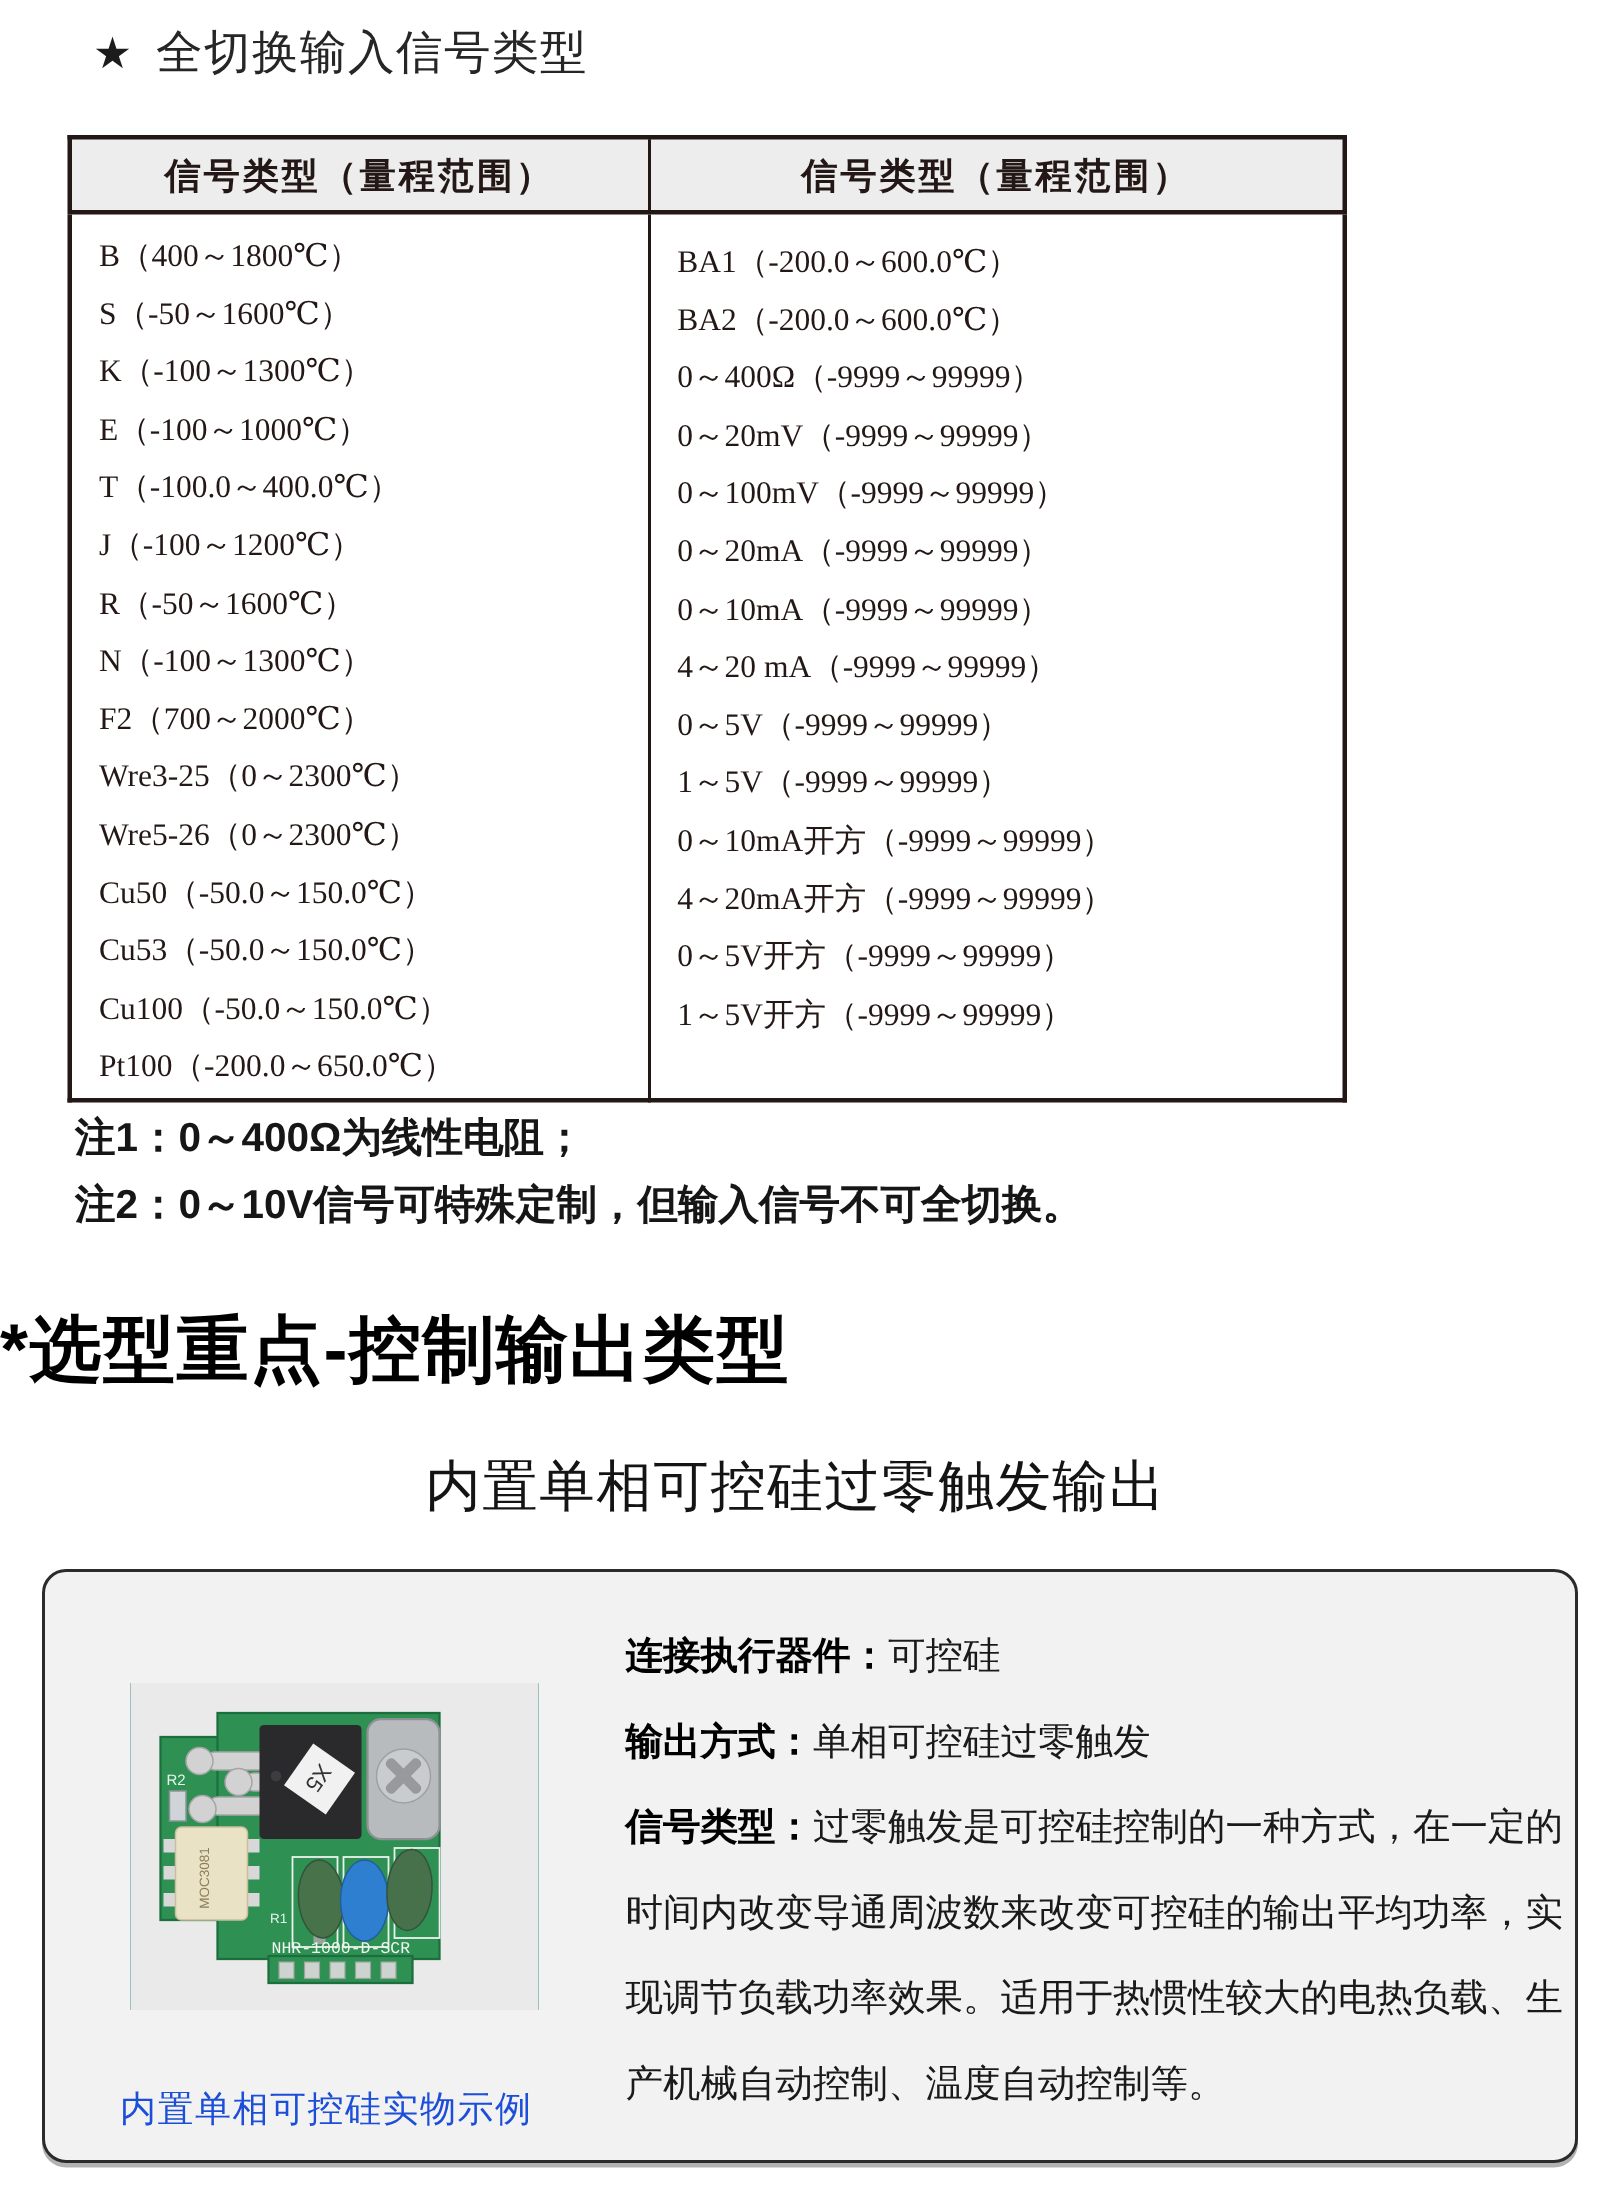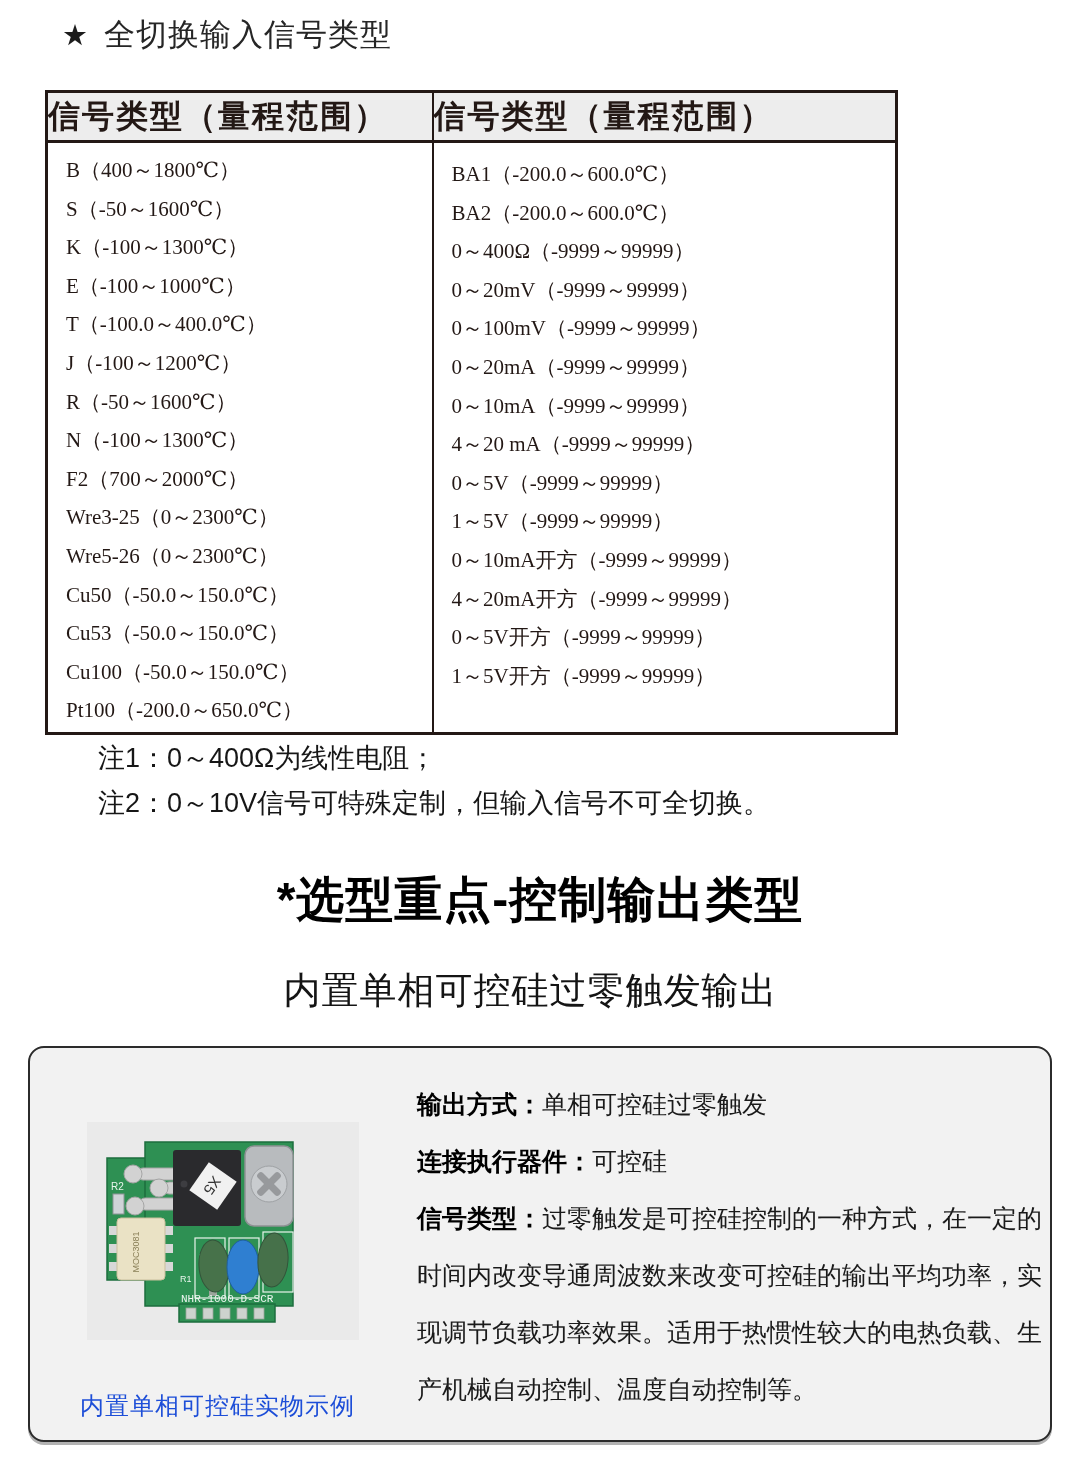--- a/index.html
+++ b/index.html
@@ -21,44 +21,44 @@
 
   
   table.signal-table {
     position:absolute; left:45px; top:90px; width:850px;
     border-collapse:collapse; table-layout:fixed;
     border:3px solid #231815; color:#231815;
     font-family:"Liberation Serif","DejaVu Serif",serif;
   }
   table.signal-table th {
     height:50px; background:#ededed;
-    font-size:32px; font-weight:bold; letter-spacing:2px;
+    font-size:24px; font-weight:bold; letter-spacing:2px;
     border-bottom:3px solid #231815; border-left:2px solid #231815;
-    text-align:left; vertical-align:middle;
+    text-align:center; vertical-align:middle;
   }
   table.signal-table th:first-child { border-left:none; }
   table.signal-table td {
     vertical-align:top; height:592px;
     border-left:2px solid #231815;
     font-size:21px; line-height:38.6px;
   }
   table.signal-table td:first-child { border-left:none; }
   td.col-left  { padding:8px 0 0 18px; }
   td.col-right { padding:12px 0 0 18px; }
 
   
   .notes {
     position:absolute; left:50px; top:736px;
-    font-size:27px; line-height:45px; font-weight:400; color:#161616;margin-left:48px;
+    font-size:27px; line-height:45px; font-weight:700; color:#161616;
   }
 
   
   .headline {
     position:absolute; left:0; top:868px; width:1080px;
-    text-align:center; font-size:48px; font-weight:800;
+    text-align:left; font-size:48px; font-weight:800;
     letter-spacing:1px; color:#000000;
   }
   .subheadline {
     position:absolute; left:0; top:966px; width:1061px;
     text-align:center; font-size:37px; font-weight:400; color:#141414;
     letter-spacing:1px;
   }
 
   
   .card {
@@ -229,21 +229,21 @@
           <rect x="99" y="186" width="10" height="11"></rect>
             <rect x="116" y="186" width="10" height="11"></rect>
           <rect x="133" y="186" width="10" height="11"></rect>
             <rect x="150" y="186" width="10" height="11"></rect>
           <rect x="167" y="186" width="10" height="11"></rect>
         </g>
       </svg>
     </div>
 
     <div class="specs">
+      <p><b>连接执行器件：</b><span>可控硅</span></p>
       <p><b>输出方式：</b><span>单相可控硅过零触发</span></p>
-      <p><b>连接执行器件：</b><span>可控硅</span></p>
       <p><b>信号类型：</b><span>过零触发是可控硅控制的一种方式，在一定的时间内改变导通周波数来改变可控硅的输出平均功率，实现调节负载功率效果。适用于热惯性较大的电热负载、生产机械自动控制、温度自动控制等。</span></p>
     </div>
 
     <div class="photo-caption">内置单相可控硅实物示例</div>
   </div>
 
 </div>
 
 </body></html>

